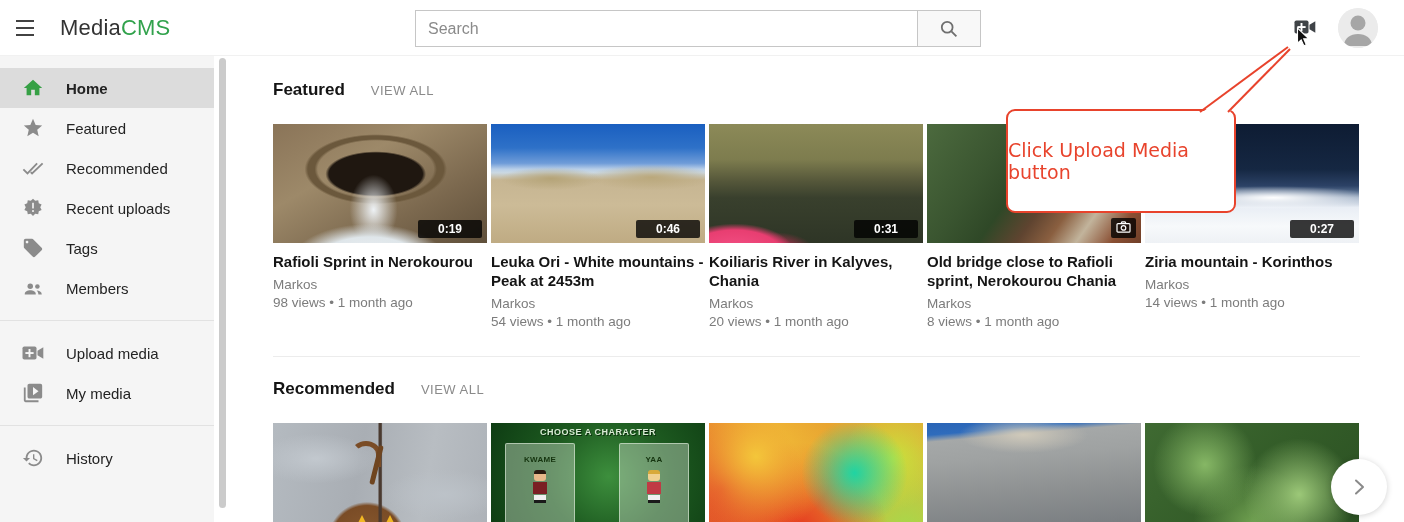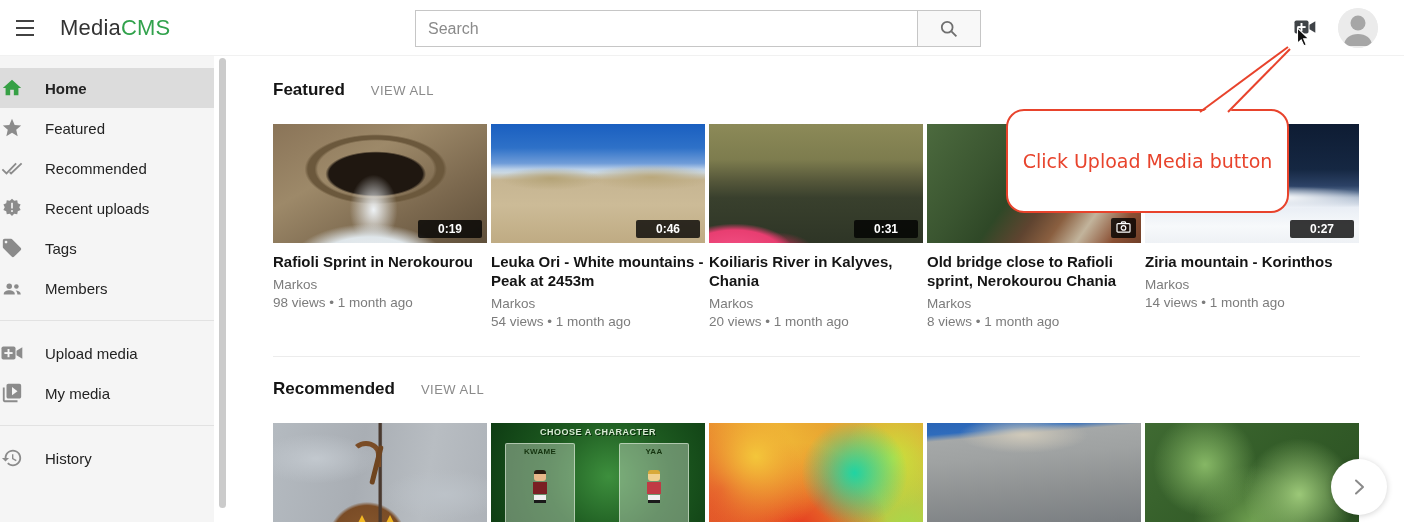--- a/index.html
+++ b/index.html
@@ -18,21 +18,21 @@
     font-family:"Liberation Sans", sans-serif; color:#222; outline:none; }
   .searchwrap input::placeholder { color:#8a8a8a; }
   .searchbtn { width:63px; height:37px; border:1px solid #c6c6c6; border-left:none; background:#f8f8f8;
     display:flex; align-items:center; justify-content:center; cursor:pointer; }
   .uploadbtn { position:absolute; left:1293px; top:19px; width:24px; height:18px; background:none; border:none; cursor:pointer; }
   .avatar { position:absolute; left:1338px; top:8px; width:40px; height:40px; border-radius:50%;
     background:#ebebeb; overflow:hidden; cursor:pointer; border:none; }
 
   
   .sidebar { position:absolute; left:0; top:56px; width:214px; height:466px; background:#f5f5f5; padding-top:12px; }
-  .side-item { height:40px; display:flex; align-items:center; cursor:pointer; font-size:15px; color:#232323; }
+  .side-item { height:40px; display:flex; align-items:center; padding-left:21px; cursor:pointer; font-size:15px; color:#232323; }
   .side-item .ic { width:24px; height:24px; display:flex; align-items:center; justify-content:center; }
   .side-item .lbl { margin-left:21px; }
   .side-item.active { background:#dcdcdc; }
   .side-item.active .lbl { font-weight:700; }
   .side-div { border-top:1px solid #e2e2e2; margin:12px 0; }
   .scroll-thumb { position:absolute; left:219px; top:58px; width:7px; height:450px; background:#cbcbcb; border-radius:4px; cursor:pointer; }
 
   
   .section { position:absolute; left:273px; width:1087px; }
   .sec-featured { top:74px; }
@@ -95,41 +95,41 @@
     radial-gradient(circle at 72% 60%, #9cc878 0%, rgba(156,200,120,0) 33%),
     radial-gradient(circle at 50% 85%, #6fa050 0%, rgba(111,160,80,0) 40%),
     linear-gradient(135deg, #3f6a32 0%, #335c28 50%, #2a4f22 100%); }
 
   
   .gt-title { position:absolute; top:4px; left:0; width:100%; text-align:center; font-size:9px; font-weight:700;
     color:#d8ecd4; text-shadow:1px 1px 0 #0a2a0c; letter-spacing:.5px; }
   .gt-panel { position:absolute; top:20px; width:70px; height:82px; background:rgba(200,216,198,.45);
     border:1px solid rgba(225,238,222,.6); border-radius:2px; }
   .gt-left { left:14px; } .gt-right { left:128px; }
-  .gt-name { text-align:center; font-size:8px; font-weight:700; color:#15340f; margin-top:3px; letter-spacing:.3px; }
+  .gt-name { text-align:center; font-size:8px; font-weight:700; color:#15340f; margin-top:11px; letter-spacing:.3px; }
   .gt-sprite { position:absolute; left:50%; top:26px; transform:translateX(-50%); width:16px; height:34px; }
   .gt-head { width:12px; height:11px; margin:0 auto; border-radius:3px; background:#e8b88a; border-top:4px solid #2a1a10; }
   .gt-body1 { width:14px; height:12px; margin:1px auto 0; background:#7a1f24; }
   .gt-body2 { width:14px; height:12px; margin:1px auto 0; background:#c03a44; }
   .gt-legs { width:12px; height:8px; margin:1px auto 0; background:#f0f0f0; border-bottom:3px solid #1a1a1a; }
 
   
   .pumpkin-face { position:absolute; left:72px; top:88px; }
   .pumpkin-stem { position:absolute; left:101px; top:22px; width:5px; height:40px; background:#6f4520; transform:rotate(14deg); border-radius:2px; }
   .pumpkin-hook { position:absolute; left:78px; top:18px; width:30px; height:26px; border:5px solid #7a4c26;
     border-bottom:none; border-left-color:transparent; border-radius:50% 50% 0 0; }
 
   
   .nextbtn { position:absolute; left:1331px; top:459px; width:56px; height:56px; border-radius:50%;
     background:#fff; border:none; box-shadow:0 1px 6px rgba(0,0,0,.18); cursor:pointer; z-index:15;
     display:flex; align-items:center; justify-content:center; }
 
   
-  .anno-box { position:absolute; left:1006px; top:109px; width:283px; height:104px; background:#fff;
-    border:2px solid #e8432c; border-radius:18px; z-index:30; display:flex; align-items:center; justify-content:center; }
+  .anno-box { position:absolute; left:1006px; top:109px; width:230px; height:104px; background:#fff;
+    border:2px solid #e8432c; border-radius:9px; z-index:30; display:flex; align-items:center; justify-content:center; }
   .anno-text { font-family:"DejaVu Sans", sans-serif; font-size:19px; color:#e8432c; }
   .anno-tail { position:absolute; left:1180px; top:36px; z-index:31; }
   .cursor { position:absolute; left:1296px; top:27px; z-index:40; }
 </style>
 </head>
 <body>
 
 <div class="header">
   <button class="hamburger">
     <span></span>

